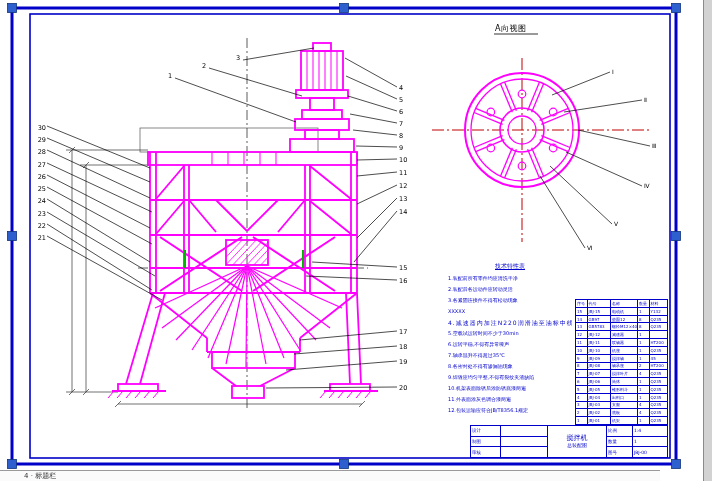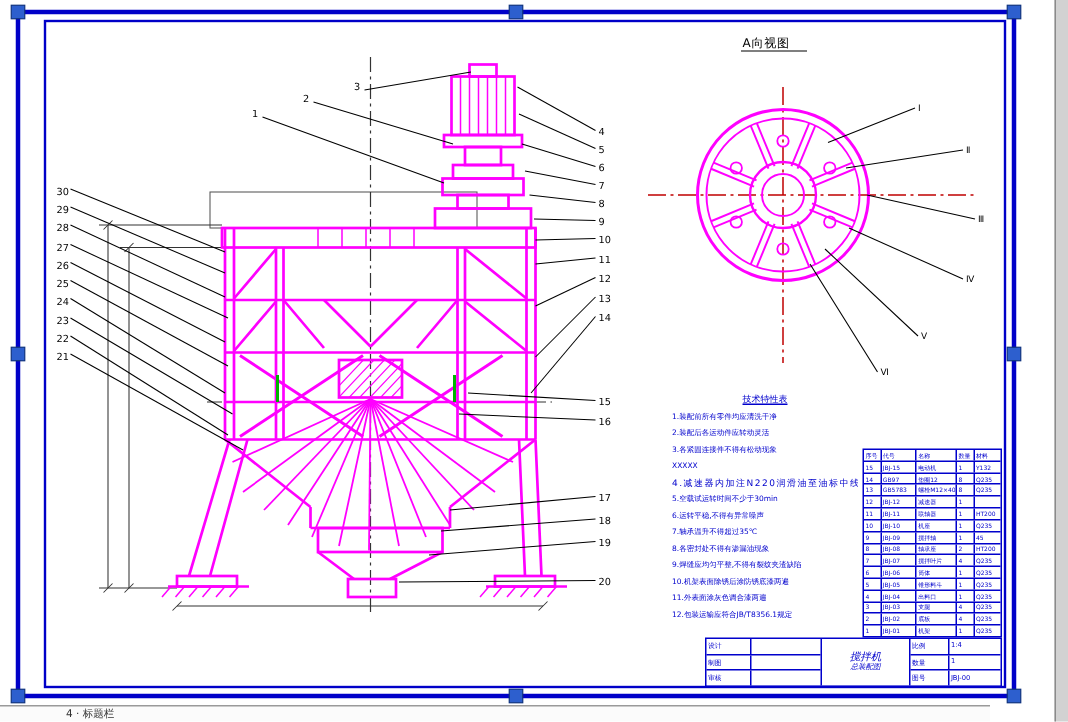--- a/index.html
+++ b/index.html
@@ -26,27 +26,27 @@
     padding:0 1px;box-sizing:border-box;display:flex;align-items:center;}
   .trow .tcell:first-child{border-left:none;}
 
   
   .titleblock{position:absolute;left:470px;top:425px;width:198px;height:33px;
     border:1.5px solid #0000CC;display:flex;color:#0000CC;box-sizing:border-box;}
   .tb-left{width:76px;border-right:1px solid #0000CC;font-size:4.5px;}
   .tb-right{flex:1;font-size:4.5px;}
   .tb-rows{display:flex;flex-direction:column;height:100%;}
   .tb-mid{width:58px;border-right:1px solid #0000CC;display:flex;flex-direction:column;
-    align-items:center;justify-content:center;font-size:7px;line-height:1.1;font-style:italic;}
+    align-items:center;justify-content:center;font-size:7px;line-height:1.1;}
   .tb-mid .sub{font-size:5px;}
 
   
   .statusbar{position:absolute;left:0;top:470px;width:660px;height:11px;
     border-top:1px solid #9a9a9a;background:#fbfbfb;font-size:7px;line-height:10px;
-    color:#333;padding-left:44px;box-sizing:border-box;white-space:nowrap;}
+    color:#333;padding-left:24px;box-sizing:border-box;white-space:nowrap;}
   .scrollstrip{position:absolute;right:0;top:0;width:9px;height:481px;
     background:#d2d2d2;border-left:1px solid #8a8a8a;box-sizing:border-box;}
 </style>
 </head>
 <body>
 
 <svg id="cad" width="712" height="481" viewBox="0 0 712 481">
 
   <g>
     <rect x="12" y="8" width="664" height="456" fill="none" stroke="#0000C8" stroke-width="3"></rect>

